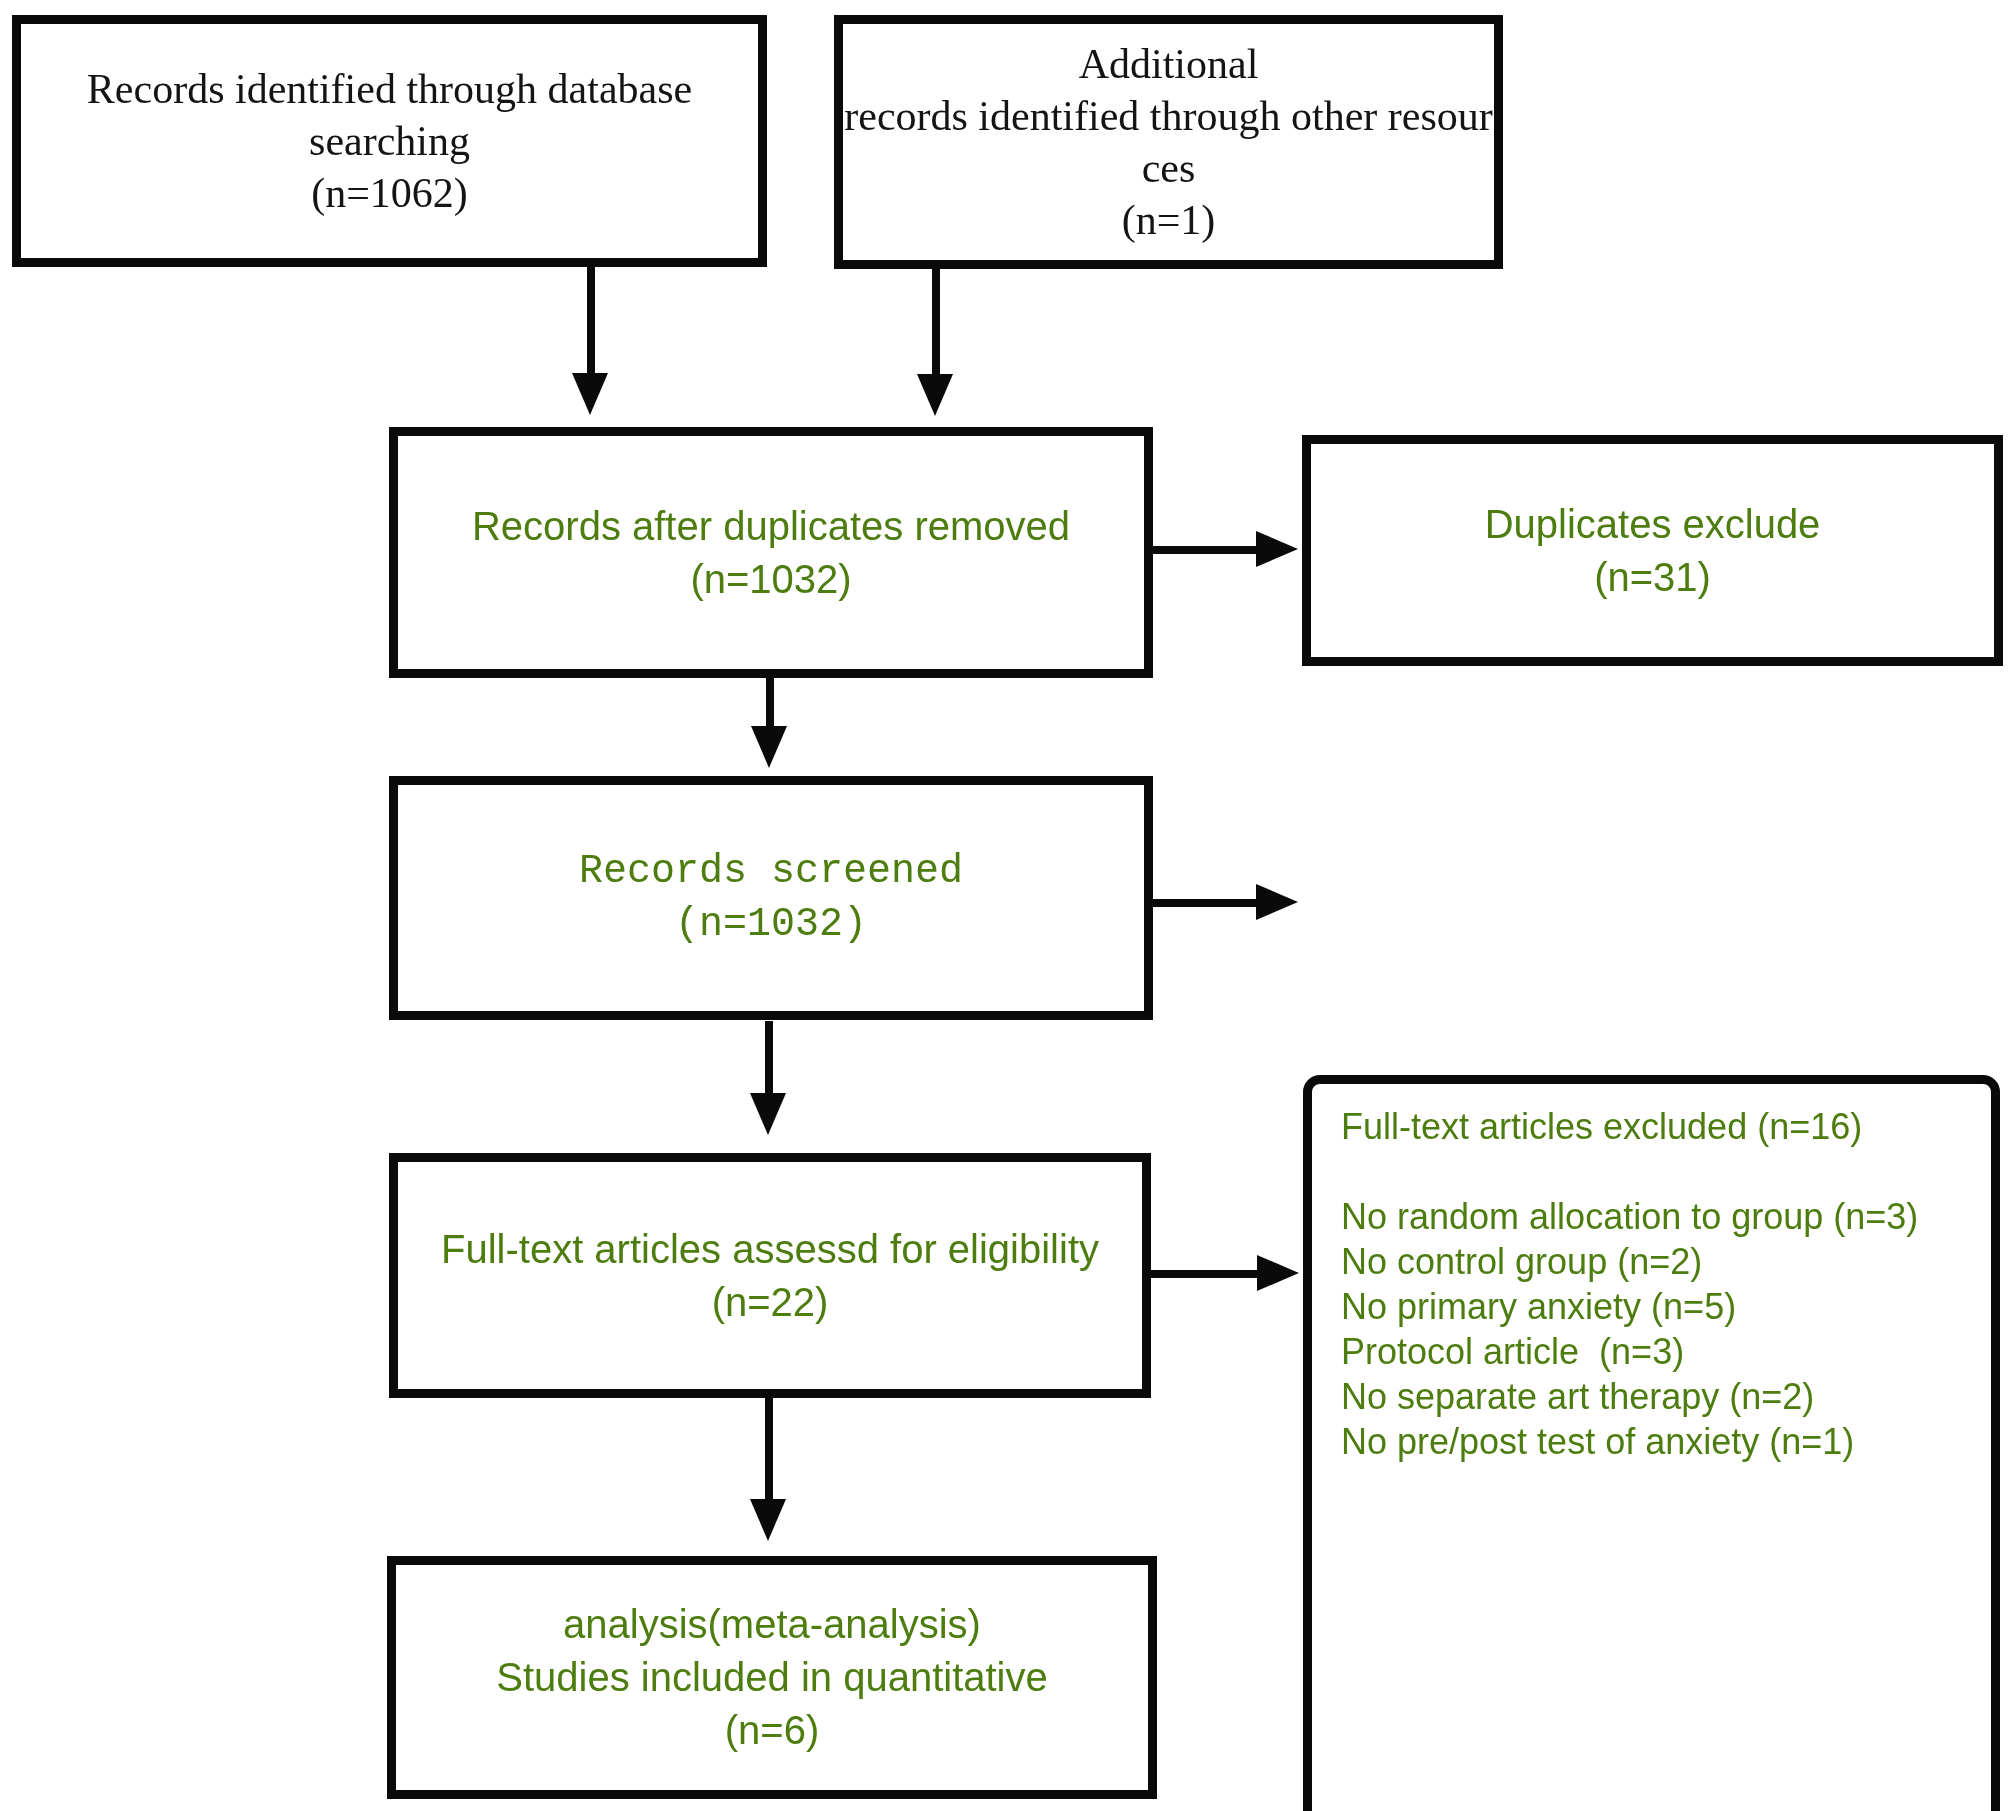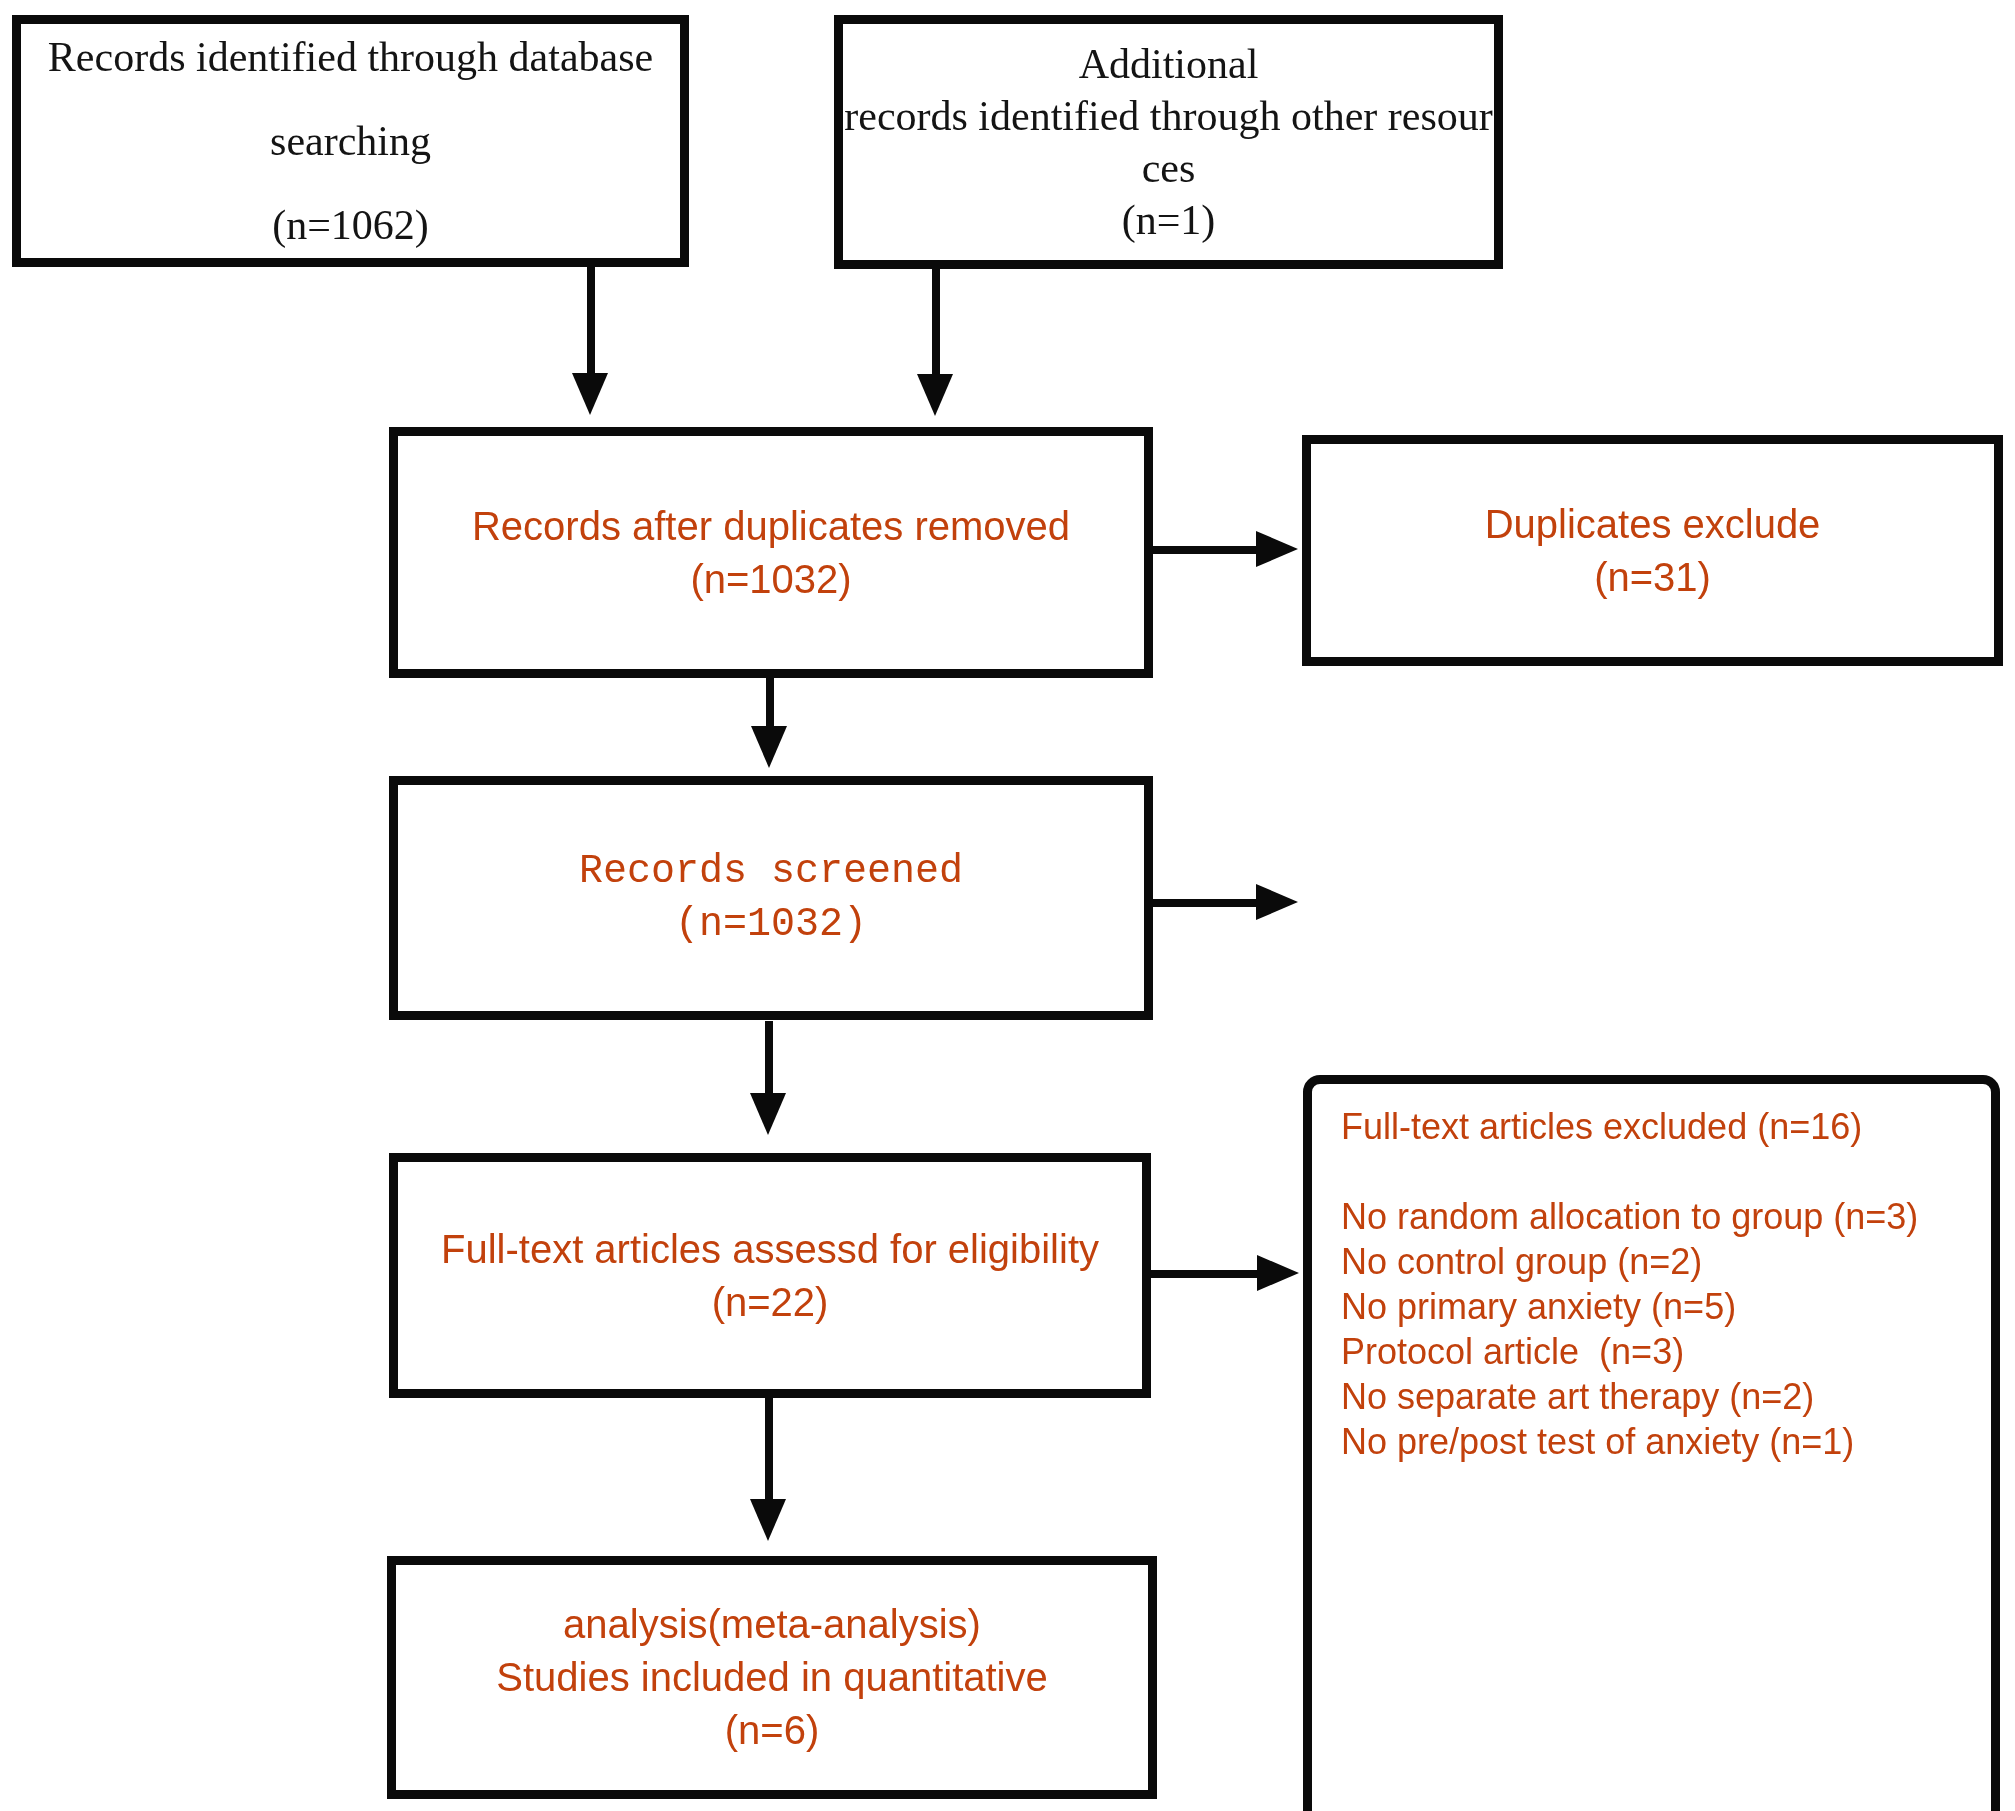--- a/index.html
+++ b/index.html
@@ -22,32 +22,32 @@
     display: flex;
     flex-direction: column;
     justify-content: center;
     align-items: center;
     text-align: center;
   }
   .sans {
     font-family: "Liberation Sans", "DejaVu Sans", sans-serif;
     font-size: 40px;
     line-height: 53px;
-    color: #c2410c;
+    color: #4d7c0f;
   }
   .serif {
     font-family: "Liberation Serif", "DejaVu Serif", serif;
     font-size: 42px;
     line-height: 52px;
     color: #141414;
   }
   .box .line { display: block; }
 
   
-  #box-db        { left: 12px;   top: 14.5px;   width: 677px; height: 252px; gap: 32px; }
+  #box-db        { left: 12px;   top: 14.5px;   width: 755px; height: 252px; }
   #box-other     { left: 822px; top: 14.5px;   width: 669px; height: 254px; margin-left: 12px; }
   #box-dedup     { left: 389px;  top: 427px;  width: 764px; height: 251px; }
   #box-dupexcl   { left: 1302px; top: 435px;  width: 701px; height: 231px; text-align: right; }
   #box-screened  { left: 389px;  top: 776px;  width: 764px; height: 244px; font-family: Liberation Mono, monospace; }
   #box-titleexcl { left: 1302px; top: 788px;  width: 701px; height: 227px; }
   #box-elig      { left: 389px;  top: 1153px; width: 762px; height: 245px; }
   #box-incl      { left: 387px;  top: 1556px; width: 770px; height: 243px; }
 
   #box-ftexcl {
     left: 1303px; top: 1075px; width: 697px; height: 788px;

